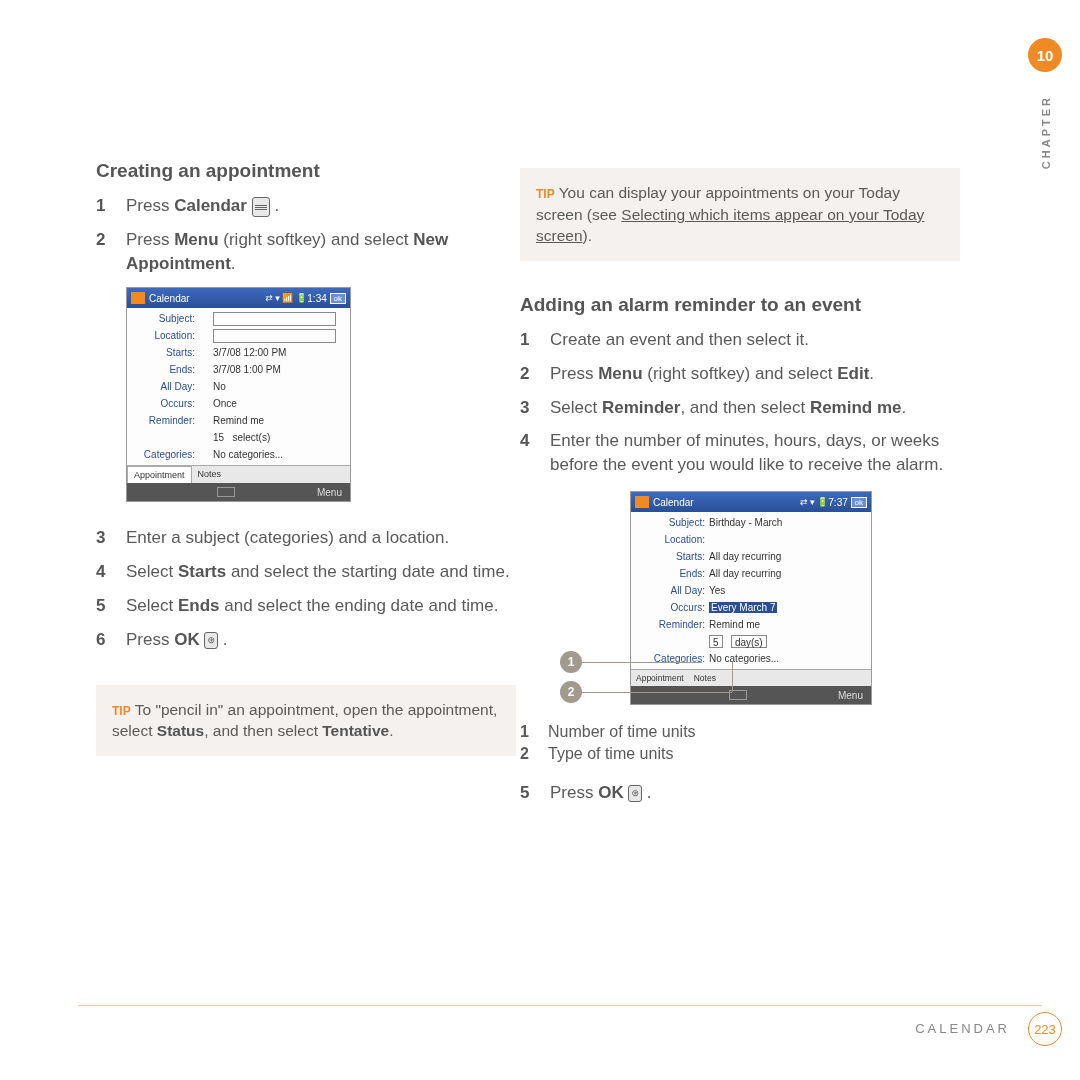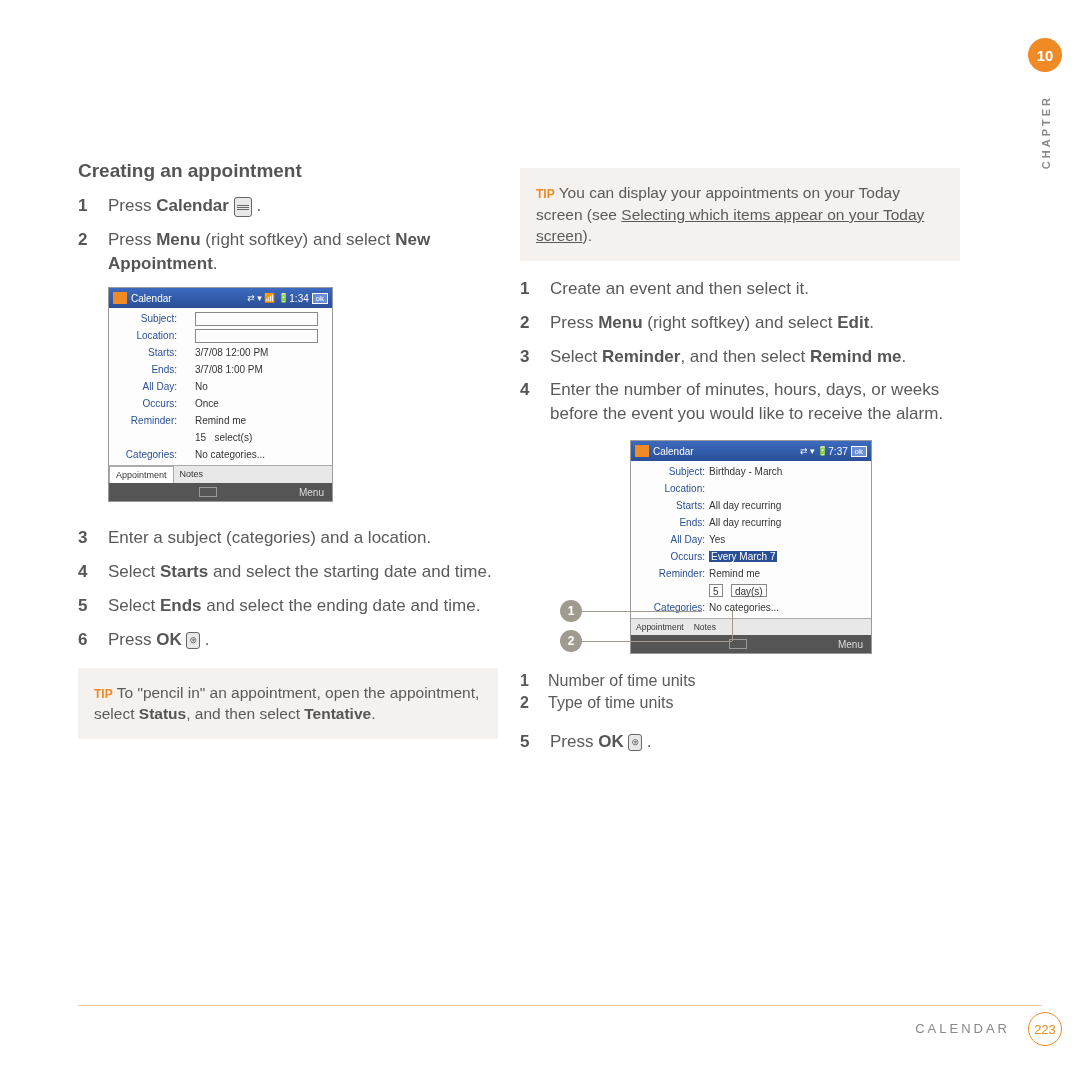--- a/index.html
+++ b/index.html
@@ -1,34 +1,34 @@
 <!DOCTYPE html>
 <html><head>
 <meta charset="utf-8">
 <style>
   * { box-sizing: border-box; margin: 0; padding: 0; }
   body { width: 1080px; height: 1080px; background: #fff; font-family: Arial, Helvetica, sans-serif; color: #5a5a5a; position: relative; }
   .page { position: absolute; top: 0; left: 0; right: 0; bottom: 0; }
   .header-right { position: absolute; top: 45px; right: 70px; letter-spacing: 2px; font-size: 14px; color: #888; }
   .chapter-badge { position: absolute; top: 38px; right: 18px; width: 34px; height: 34px; border-radius: 50%; background: #f08a24; color: #fff; display: flex; align-items: center; justify-content: center; font-size: 15px; font-weight: bold; }
   .chapter-vert { position: absolute; top: 95px; right: 28px; writing-mode: vertical-rl; transform: rotate(180deg); letter-spacing: 3px; font-size: 11px; color: #888; font-weight: bold; }
-  .col-left { position: absolute; top: 160px; left: 78px; width: 420px; }
+  .col-left { position: absolute; top: 160px; left: 96px; width: 420px; }
   .col-right { position: absolute; top: 168px; left: 520px; width: 440px; }
   h3 { font-size: 19px; font-weight: bold; color: #555; margin-bottom: 12px; }
   .step-list { list-style: none; }
   .step { display: flex; margin-bottom: 10px; font-size: 17px; line-height: 1.4; }
   .step .num { font-weight: bold; color: #555; width: 30px; flex-shrink: 0; }
   .step .body { flex: 1; }
   .bold { font-weight: bold; color: #555; }
   .icon-box { display: inline-block; border: 1px solid #666; border-radius: 3px; padding: 1px 3px; font-size: 10px; vertical-align: middle; background: #e8e8e8; }
   .icon-box.cal { padding: 2px 2px; }
   .icon-box.ok { font-size: 9px; padding: 1px 2px; }
   .cal-grid { display:inline-block; }
   .cal-grid span { display:block; height:2px; width:12px; border-bottom:1px solid #666; }
-  .tip-box { background: #f5f1ee; padding: 14px 16px; font-size: 15.5px; line-height: 1.4; margin: 16px 0; }
+  .tip-box { background: #f5f1ee; padding: 14px 16px; font-size: 15.5px; line-height: 1.4; margin: 33px 0; }
   .tip-label { color: #f08a24; font-weight: bold; font-size: 12px; letter-spacing: 0; }
   .tip-box a { text-decoration: underline; color: #5a5a5a; }
 
   
   .shot { width: 225px; margin: 12px 0 24px 30px; border: 1px solid #9a9a9a; background: #f2f2f2; font-size: 11px; color: #333; }
   .shot .titlebar { background: linear-gradient(#3c6abf,#2a4f96); color: #fff; height: 20px; display:flex; align-items:center; padding:0 4px; font-size:10px; }
   .shot .titlebar .flag { width:14px; height:12px; background:#f08a24; margin-right:4px; }
   .shot .titlebar .spacer { flex:1; }
   .shot .titlebar .okbtn { background:#6a8fd6; border:1px solid #fff; font-size:8px; padding:0 3px; }
   .shot .form { background:#fdfdfd; padding:2px 0; position:relative; }
@@ -162,20 +162,21 @@
     <div class="tip-box">
       <span class="tip-label">TIP</span><span> To "pencil in" an appointment, open the appointment, select </span><span class="bold">Status</span><span>, and then select </span><span class="bold">Tentative</span><span>.</span>
     </div>
   </div>
 
   <div class="col-right">
     <div class="tip-box" style="margin-top:0">
       <span class="tip-label">TIP</span><span> You can display your appointments on your Today screen (see </span><a href="#">Selecting which items appear on your Today screen</a><span>).</span>
     </div>
 
+    <h3>Adding an alarm reminder to an event</h3>
     <ol class="step-list">
       <li class="step">
           <span class="num">1</span>
           <span class="body">Create an event and then select it.</span>
         </li>
       <li class="step">
           <span class="num">2</span>
           <span class="body"><span>Press </span><span class="bold">Menu</span><span> (right softkey) and select </span><span class="bold">Edit</span><span>.</span></span>
         </li>
       <li class="step">

